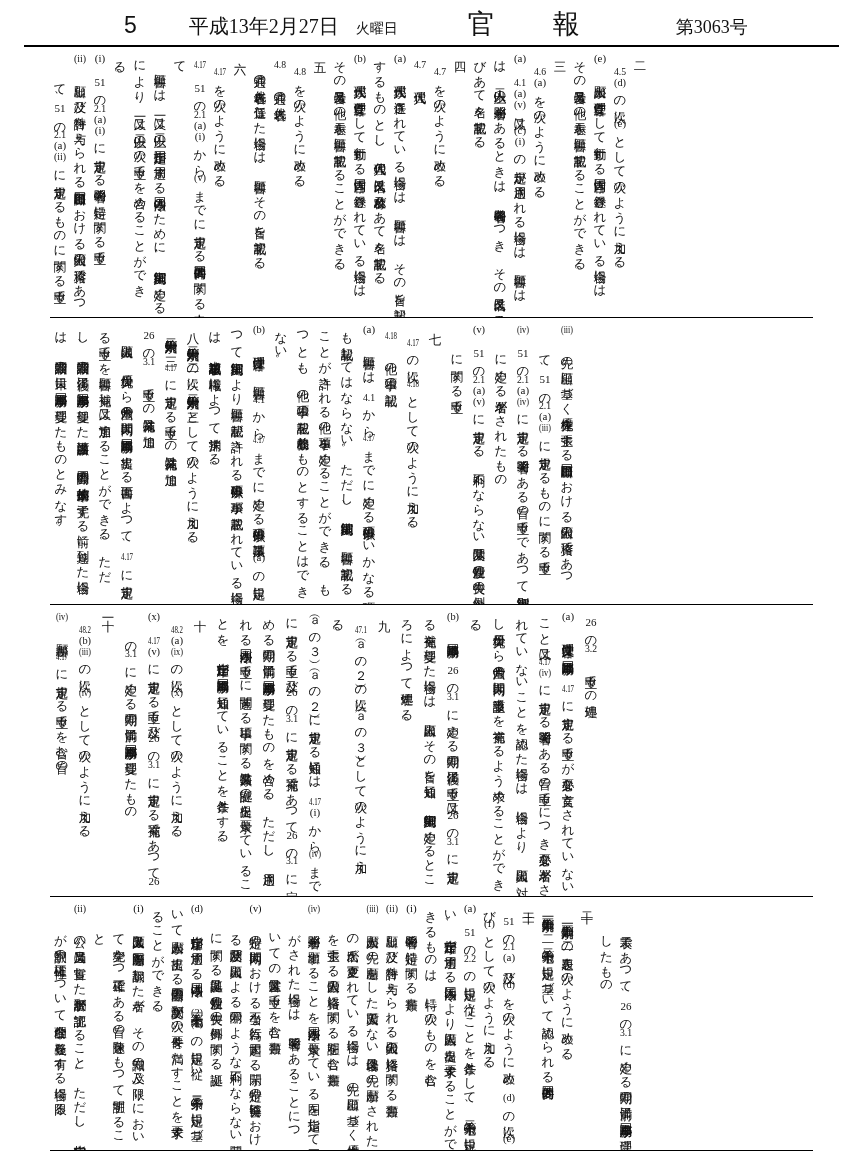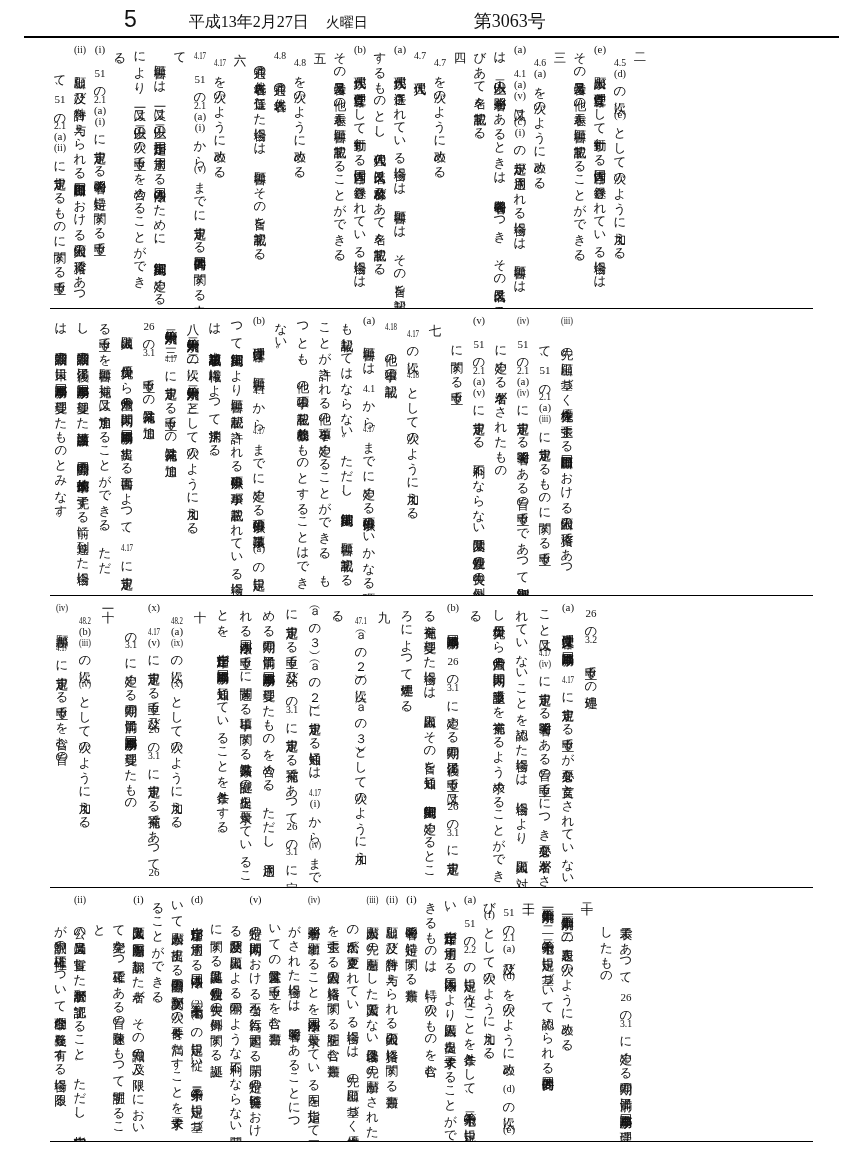--- a/index.html
+++ b/index.html
@@ -14,24 +14,24 @@
   }
   
   .header{
     display:flex;align-items:baseline;
     padding:6px 20px 3px 100px;
     margin:0 24px;
     border-bottom:2.5px solid #000;
     white-space:nowrap;
   }
   .pageno{font-family:"Liberation Sans","DejaVu Sans",sans-serif;font-size:23px;}
-  .date{margin-left:52px;font-size:16px;}
+  .date{margin-left:52px;font-size:20px;}
   .weekday{margin-left:17px;font-size:14px;}
   .kanpo{margin-left:70px;font-size:27px;letter-spacing:58px;margin-right:-40px;}
-  .issue{margin-left:106px;font-size:18px;}
+  .issue{margin-left:78px;font-size:18px;}
   
   main{display:block;margin:0 50px;}
   .band{
     writing-mode:vertical-rl;
     text-orientation:mixed;
     overflow:hidden;
     padding:5px 0;
     font-size:12.5px;
     letter-spacing:0.5px;
   }
@@ -58,20 +58,21 @@
 </style>
 </head>
 <body>
 
 <div class="page">
 
   <header class="header">
     <span class="pageno">5</span>
     <span class="date">平成13年2月27日</span>
     <span class="weekday">火曜日</span>
+    <span class="kanpo">官報</span>
     <span class="issue">第3063号</span>
   </header>
 
   <main>
     <section class="band b0">
         <div class="p num">二</div>
         <div class="p intro"><span class="tcy">4.5</span><span class="tcy">(d)</span>の次に<span class="tcy">(e)</span>として次のように加える。</div>
         <div class="p alpha"><span class="tcy">(e)</span>　出願人が受理官庁として行動する国内官庁に登録されている場合には、その番号又は他の表示を願書に記載することができる。</div>
         <div class="p num">三</div>
         <div class="p intro"><span class="tcy">4.6</span><span class="tcy">(a)</span>を次のように改める。</div>

